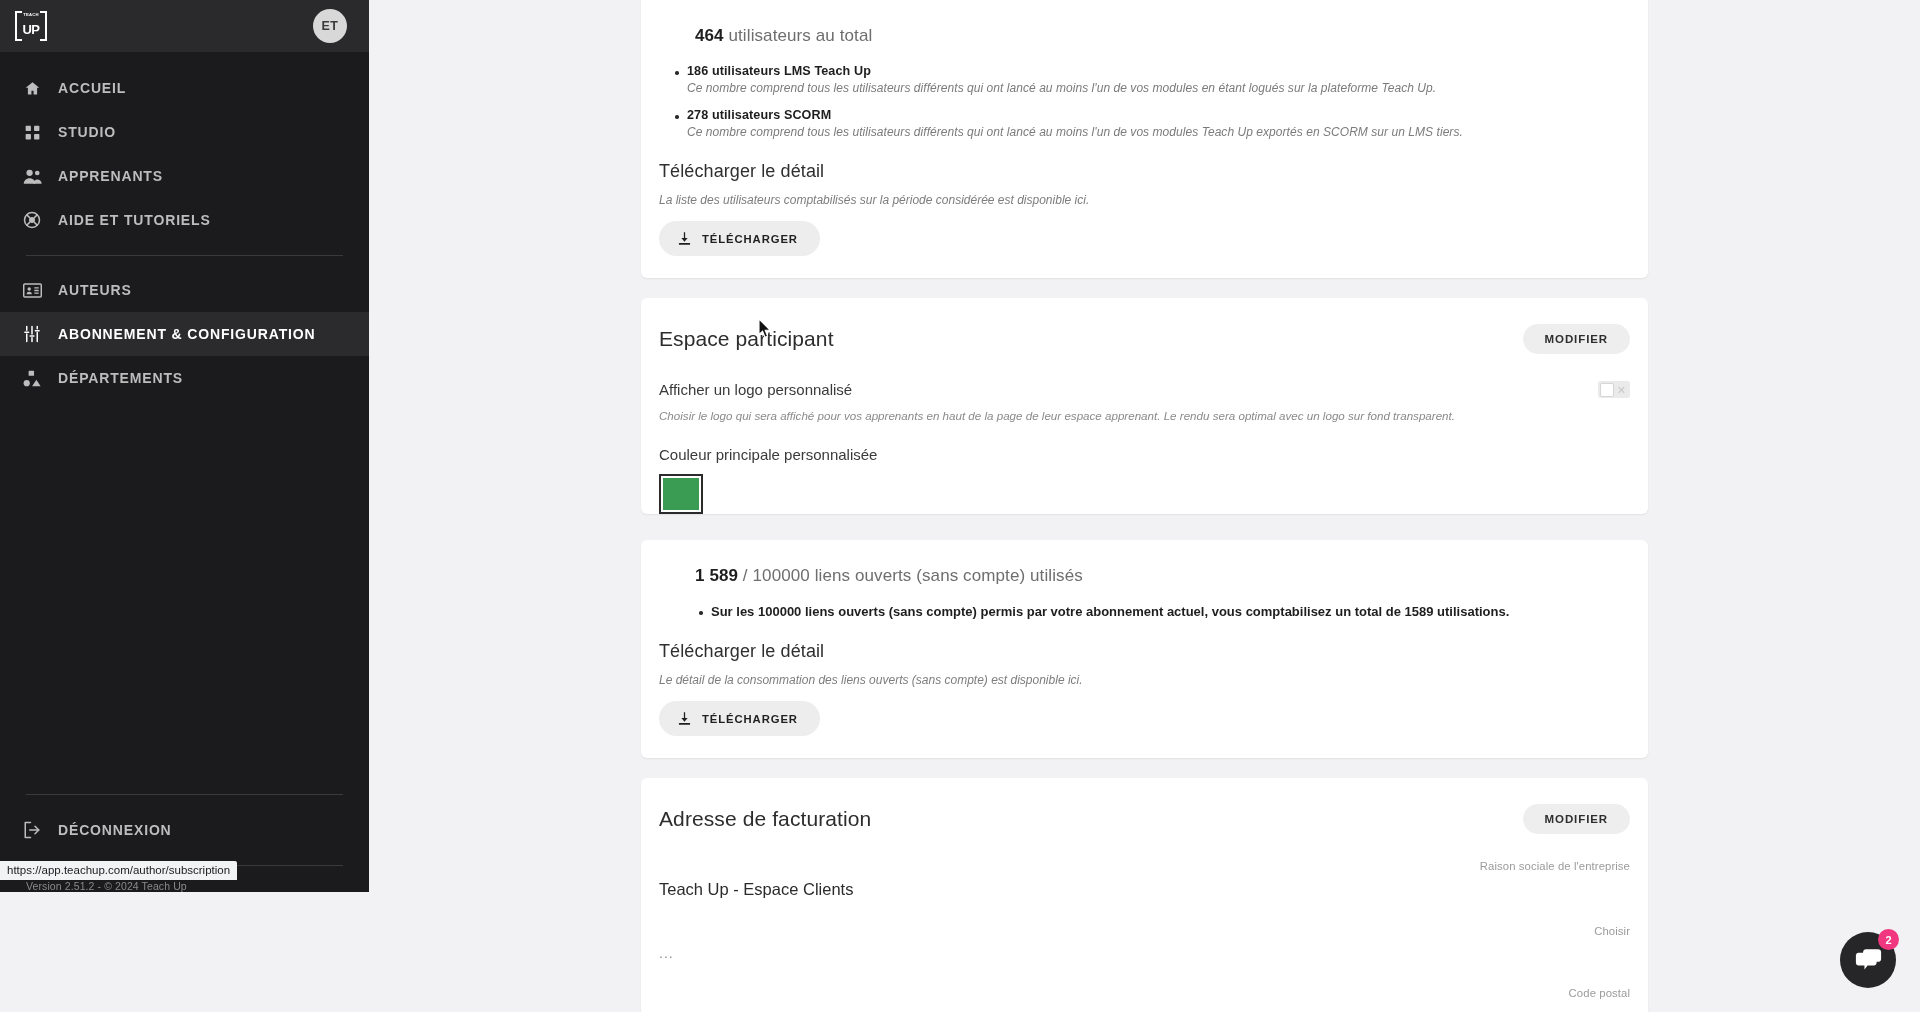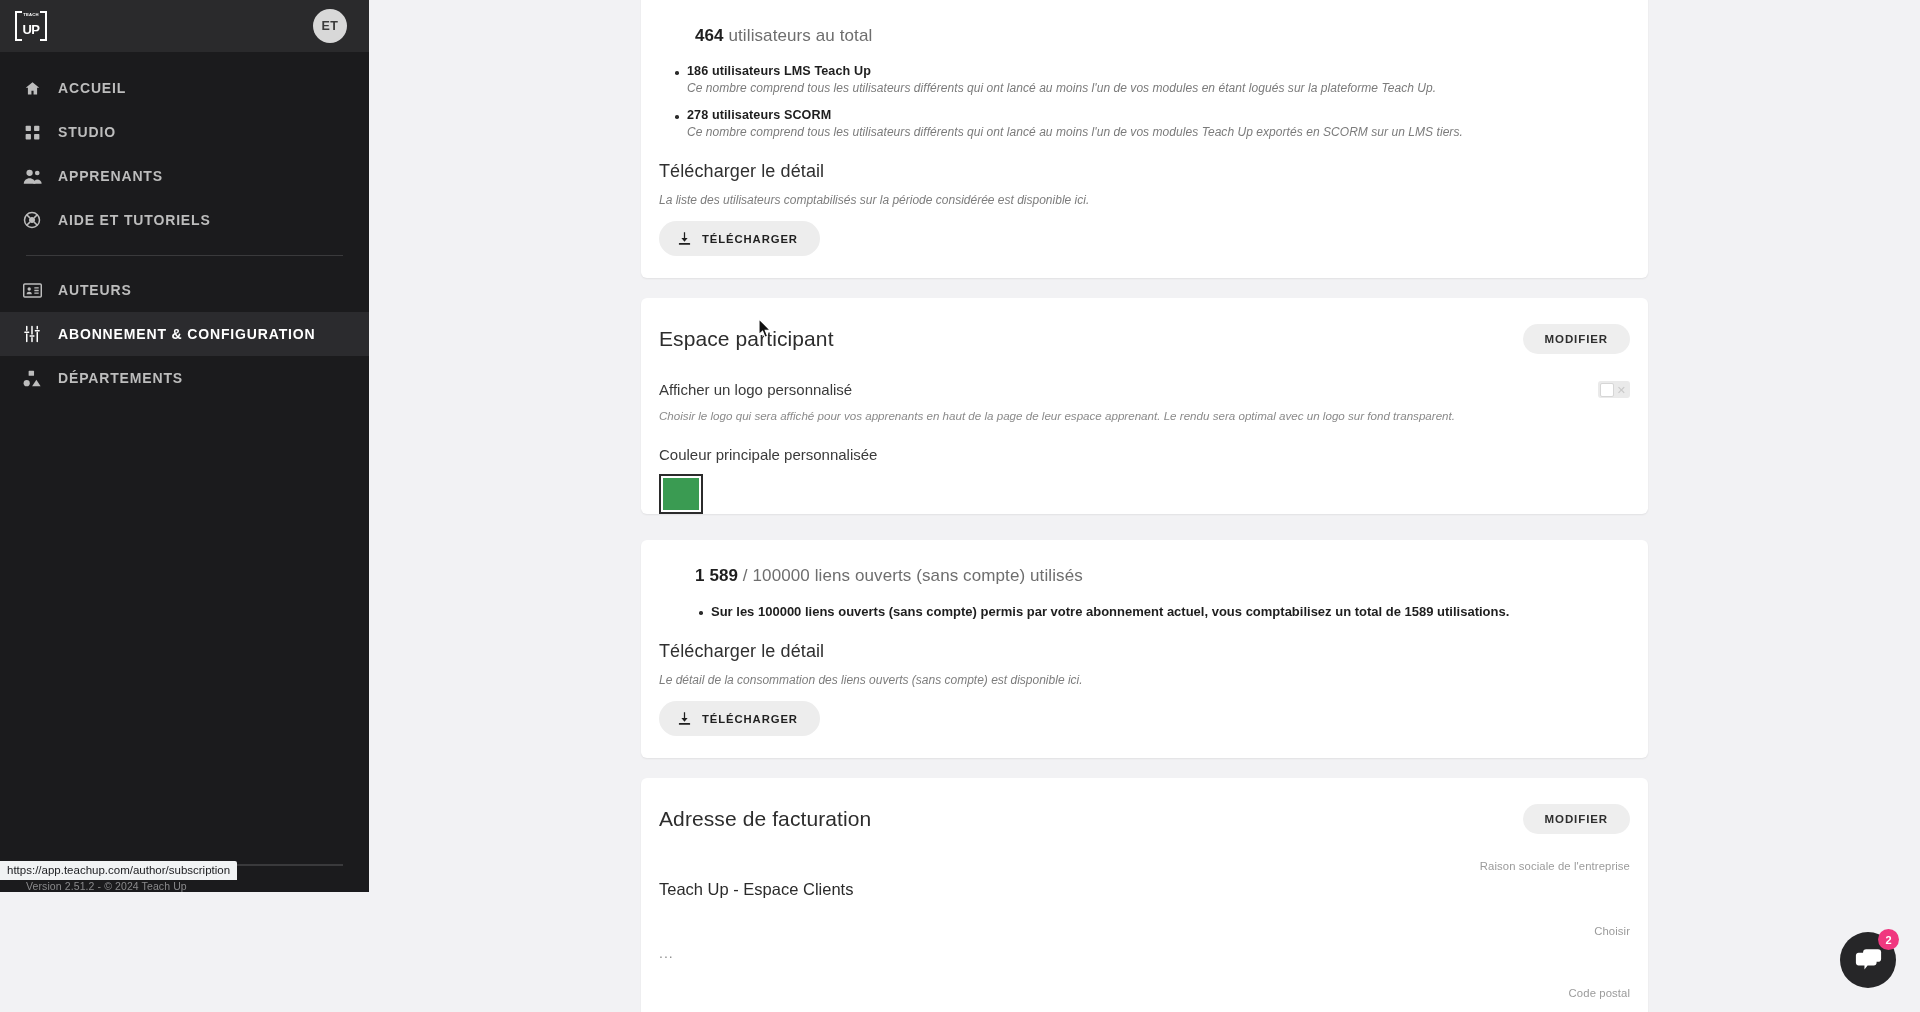--- a/index.html
+++ b/index.html
@@ -347,20 +347,30 @@
           </svg>
         </span>
         <span class="nav-label">DÉPARTEMENTS</span>
       </div>
     </nav>
 
     <div class="sidebar-spacer"></div>
 
     <div class="sidebar-bottom">
       <div class="nav-sep"></div>
+      <div class="nav-item" style="margin:13px 0;">
+        <span class="nav-icon">
+          <svg width="18" height="18" viewBox="0 0 24 24" fill="none" stroke="#bdbdbd" stroke-width="2" stroke-linecap="round" stroke-linejoin="round">
+            <path d="M10 2H3v20h7"></path>
+              <path d="M16 7l5 5-5 5"></path>
+              <path d="M21 12H9"></path>
+          </svg>
+        </span>
+        <span class="nav-label">DÉCONNEXION</span>
+      </div>
       <div class="nav-sep" style="margin:0 26px;"></div>
       <div class="version">Version 2.51.2 - © 2024 Teach Up</div>
     </div>
 
     <div class="url-tip">https://app.teachup.com/author/subscription</div>
   </aside>
 
   <main class="main">
     <div class="content">
 

